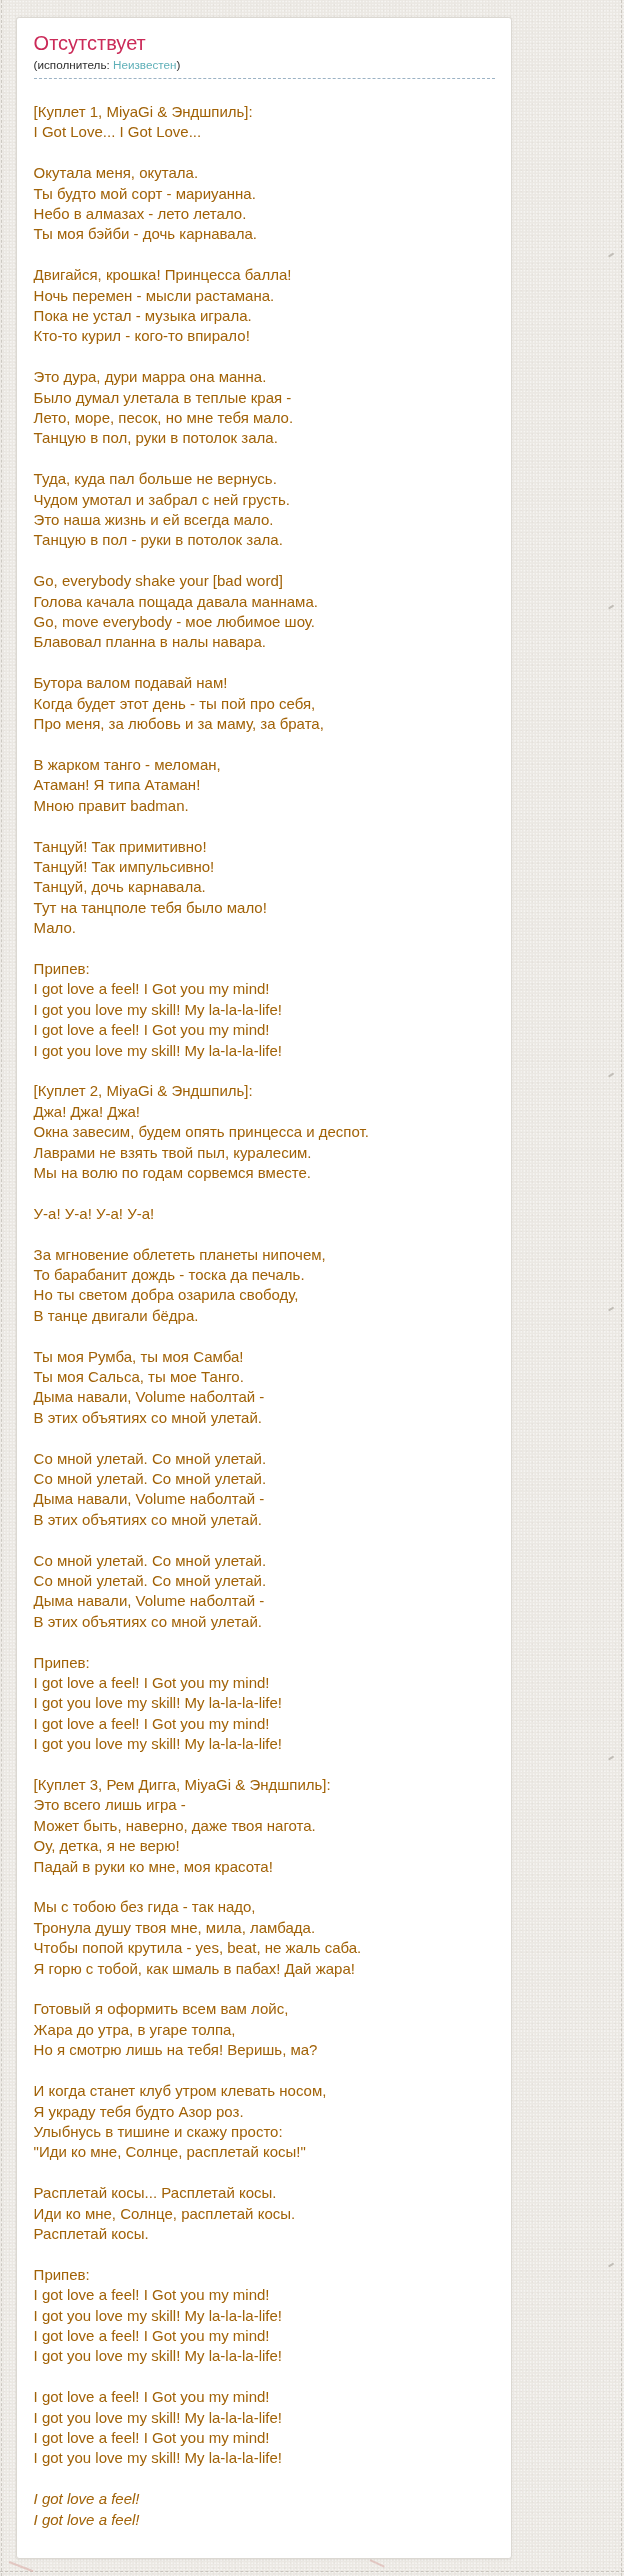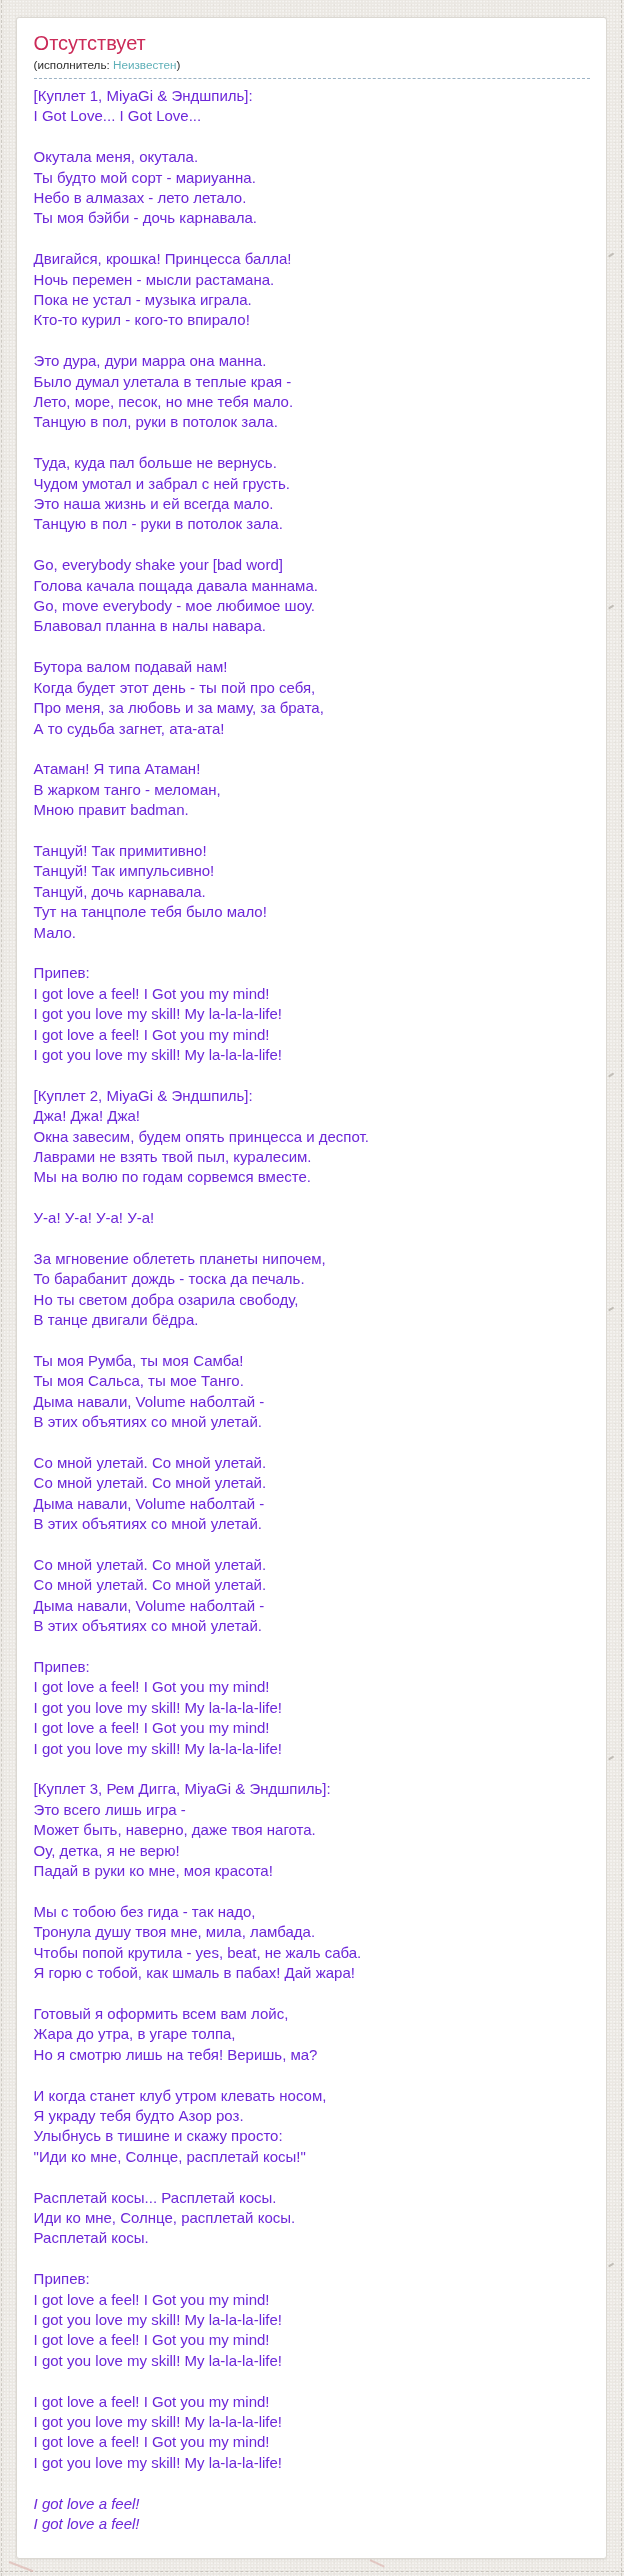--- a/index.html
+++ b/index.html
@@ -40,21 +40,21 @@
     opacity:.55;
     border-radius:0.8px;
   }
   .thread-a { left:8.6px;  top:2561px; width:26px; transform:rotate(21deg); transform-origin:left center; }
   .thread-b { left:370px; top:2559px; width:16.4px; transform:rotate(25deg); transform-origin:left center; }
 
   .card {
     position: absolute;
     left: 15.6px;
     top: 17px;
-    width: 591px;
+    width: 496px;
     min-height: 2542px;
     box-sizing: border-box;
     background: #ffffff;
     border: 0.8px solid #dbd8d2;
     border-radius: 3.1px;
     box-shadow: 0 0.8px 1.6px rgba(90,80,70,0.10);
     padding: 12.5px 15.6px 19px 17px;
   }
 
   .song-title {
@@ -73,24 +73,24 @@
     border-bottom: 0.8px dashed #9cb3c5;
   }
   .artist-link {
     color: #5fb0b8;
     text-decoration: none;
     cursor: pointer;
     text-align: right;
   }
 
   .lyrics {
-    margin-top: 7px;
+    margin-top: 23px;
     font-size: 15px;
     line-height: 20.4px;
-    color: #6d28d9;
+    color: #a16207;
   }
   .stanza { margin: 0 0 20.4px 0; }
   .stanza:last-child { margin-bottom: 0; font-style: italic; }
   .line { white-space: pre; }
 </style>
 </head>
 <body>
 
 <div class="edge-left"></div>
 <div class="edge-right"></div>
@@ -141,25 +141,24 @@
       <div class="stanza">
         <div class="line">Go, everybody shake your [bad word]</div>
         <div class="line">Голова качала пощада давала маннама.</div>
         <div class="line">Go, move everybody - мое любимое шоу.</div>
         <div class="line">Блавовал планна в налы навара.</div>
       </div>
       <div class="stanza">
         <div class="line">Бутора валом подавай нам!</div>
         <div class="line">Когда будет этот день - ты пой про себя,</div>
         <div class="line">Про меня, за любовь и за маму, за брата,</div>
-        <div class="line">А то судьба загнет, ата-ата!</div>
-      </div>
-      <div class="stanza">
+      </div>
+      <div class="stanza">
+        <div class="line">В жарком танго - меломан,</div>
         <div class="line">Атаман! Я типа Атаман!</div>
-        <div class="line">В жарком танго - меломан,</div>
         <div class="line">Мною правит badman.</div>
       </div>
       <div class="stanza">
         <div class="line">Танцуй! Так примитивно!</div>
         <div class="line">Танцуй! Так импульсивно!</div>
         <div class="line">Танцуй, дочь карнавала.</div>
         <div class="line">Тут на танцполе тебя было мало!</div>
         <div class="line">Мало.</div>
       </div>
       <div class="stanza">

